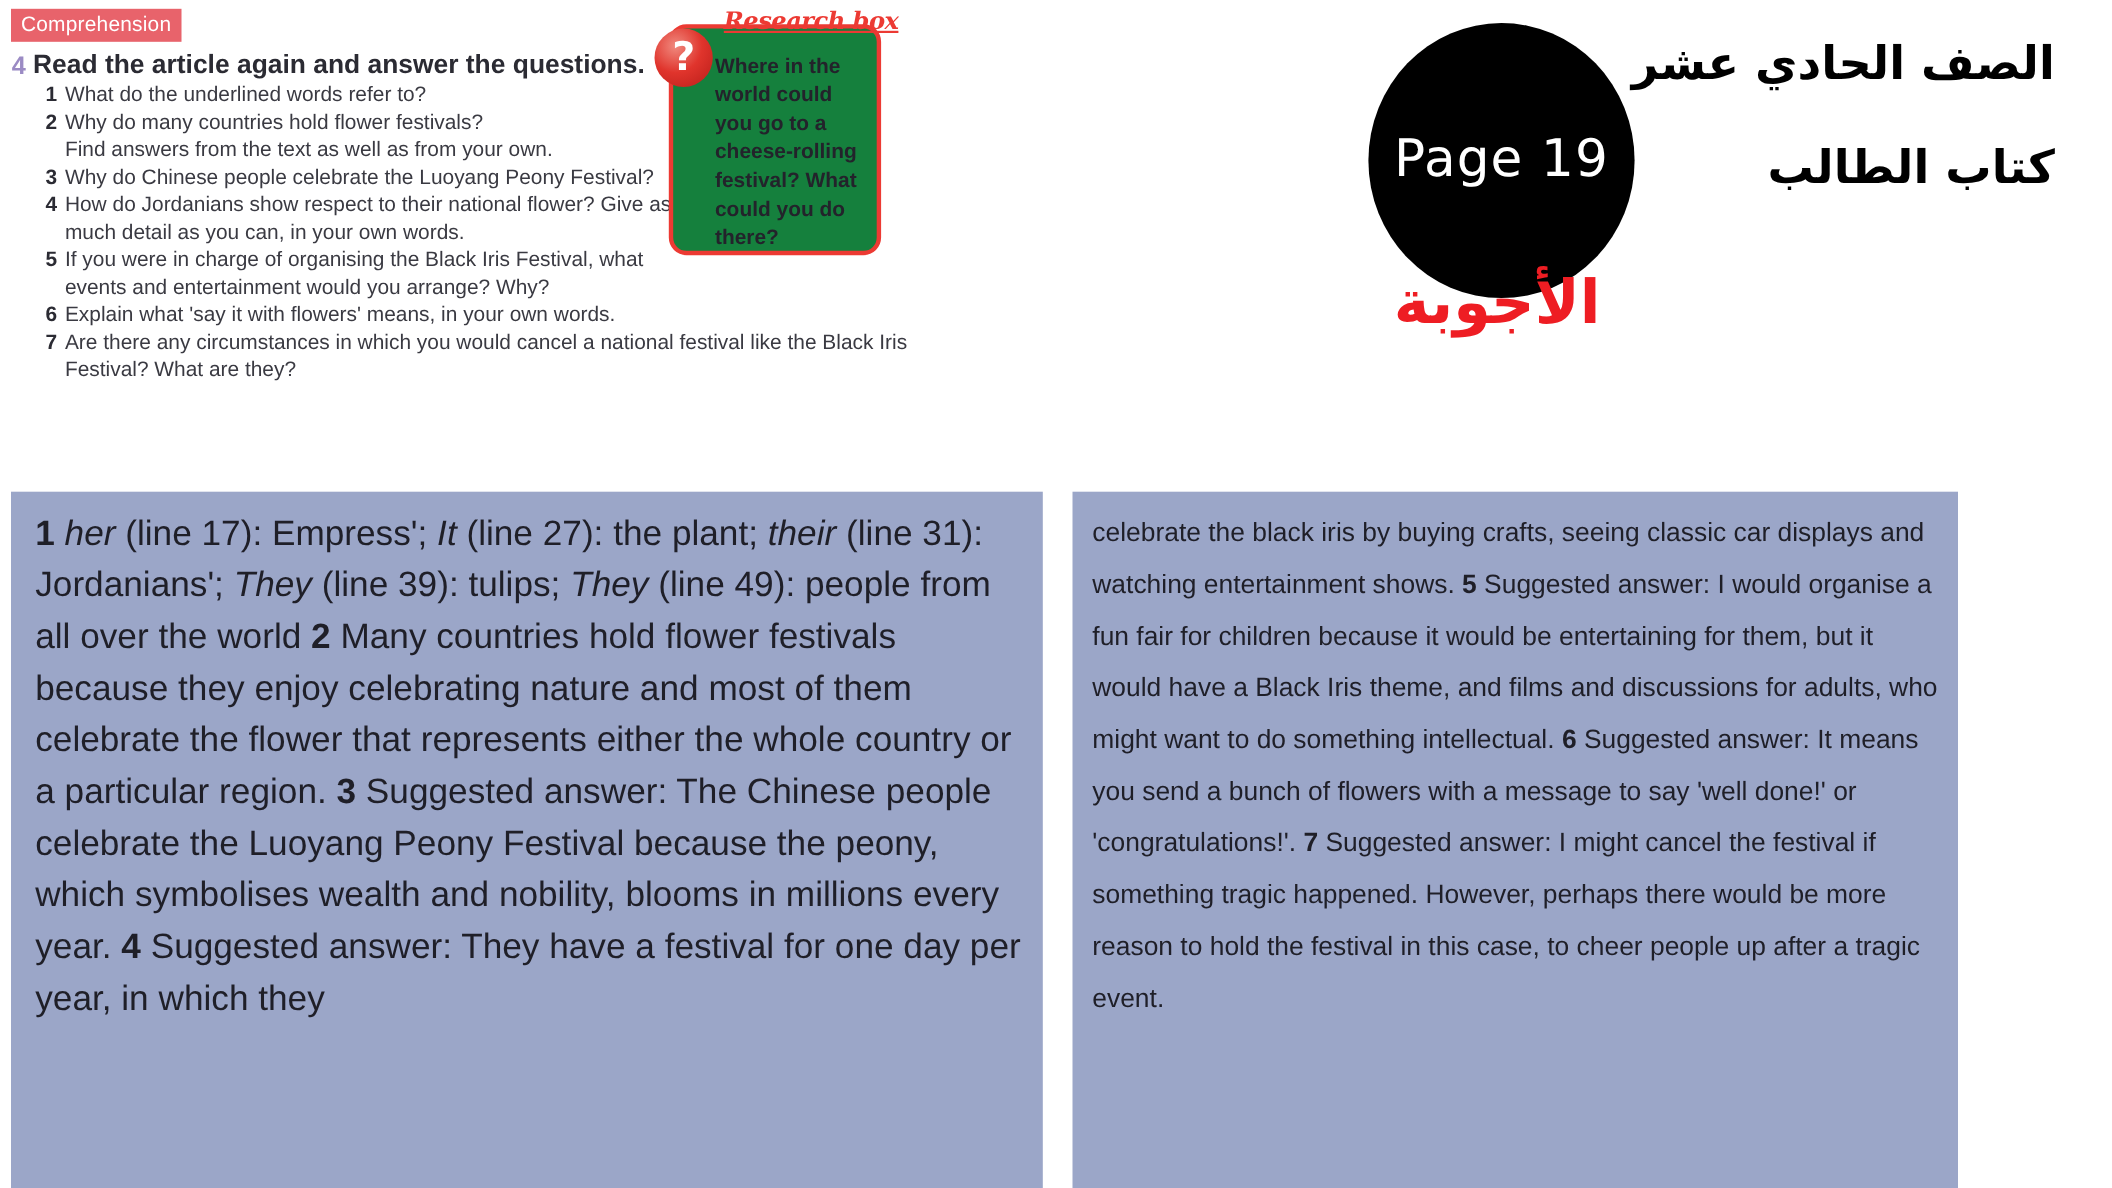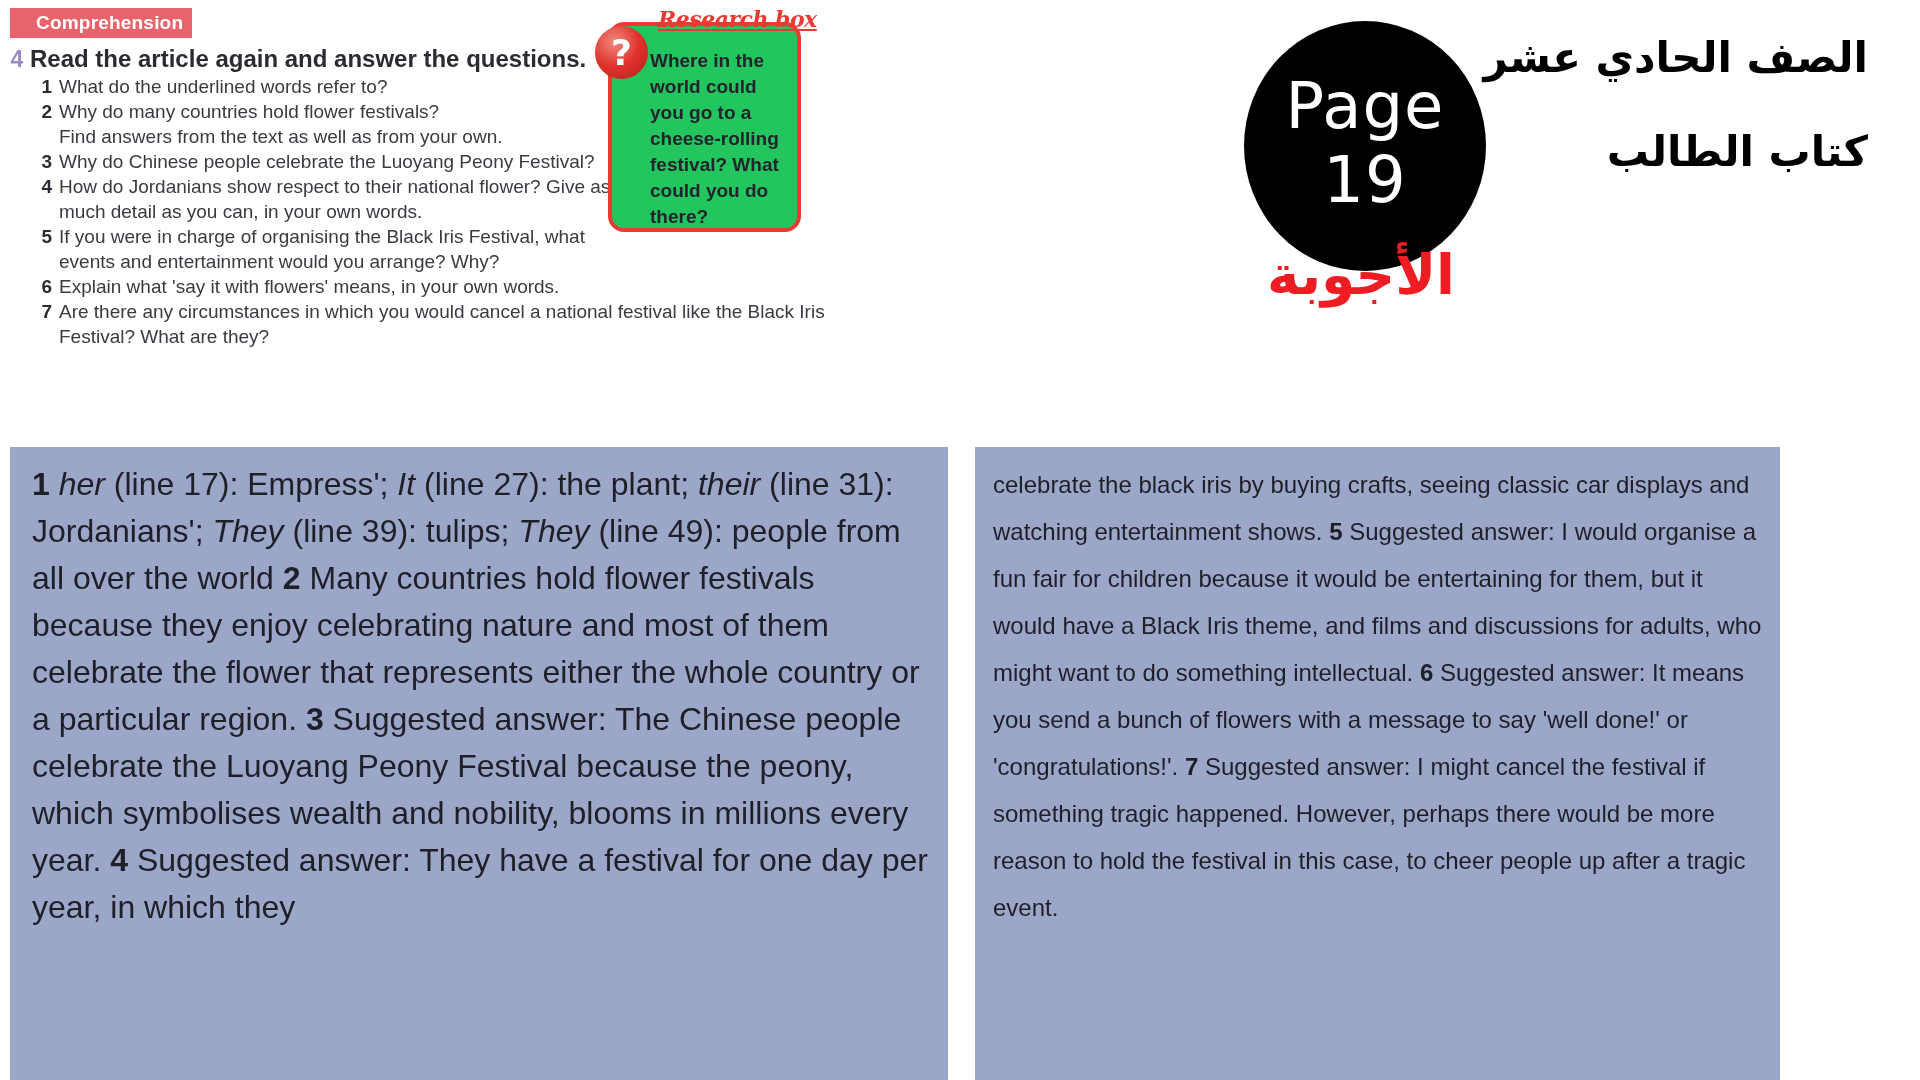--- a/index.html
+++ b/index.html
@@ -20,24 +20,24 @@
     position: absolute;
     left: 0px;
     top: 0px;
     width: 1010px;
     height: 410px;
   }
   #comprehension-badge {
     display: inline-block;
     background: #e8636b;
     color: #ffffff;
-    font-weight: bold;
+    font-weight: normal;
     font-size: 19px;
     letter-spacing: .2px;
-    padding: 5px 9px 6px 26px;
+    padding: 5px 9px 6px 9px;
     margin: 8px 0 0 10px;
     line-height: 1;
   }
   #exercise-row {
     display: flex;
     margin: 8px 0 0 4px;
   }
   #exercise-number {
     color: #9b8bc4;
     font-weight: bold;
@@ -80,21 +80,21 @@
     display: block;
   }
 
   
   #research-box {
     position: absolute;
     left: 608px;
     top: 22px;
     width: 193px;
     height: 210px;
-    background: #22c55e;
+    background: #15803d;
     border: 4px solid #ec3a33;
     border-radius: 16px;
     box-sizing: border-box;
   }
   #research-box-text {
     position: absolute;
     left: 38px;
     top: 22px;
     width: 132px;
     color: #23232b;
@@ -149,21 +149,21 @@
     background: #000000;
   }
   #page-circle-label {
     position: absolute;
     left: 0; right: 0;
     top: 50%;
     transform: translateY(-52%);
     text-align: center;
     color: #ffffff;
     font-family: "DejaVu Sans", sans-serif;
-    font-size: 64px;
+    font-size: 47px;
     letter-spacing: 1px;
   }
   #arabic-grade {
     position: absolute;
     right: 52px;
     top: 32px;
     direction: rtl;
     color: #000000;
     font-family: "DejaVu Sans", sans-serif;
     font-weight: bold;

